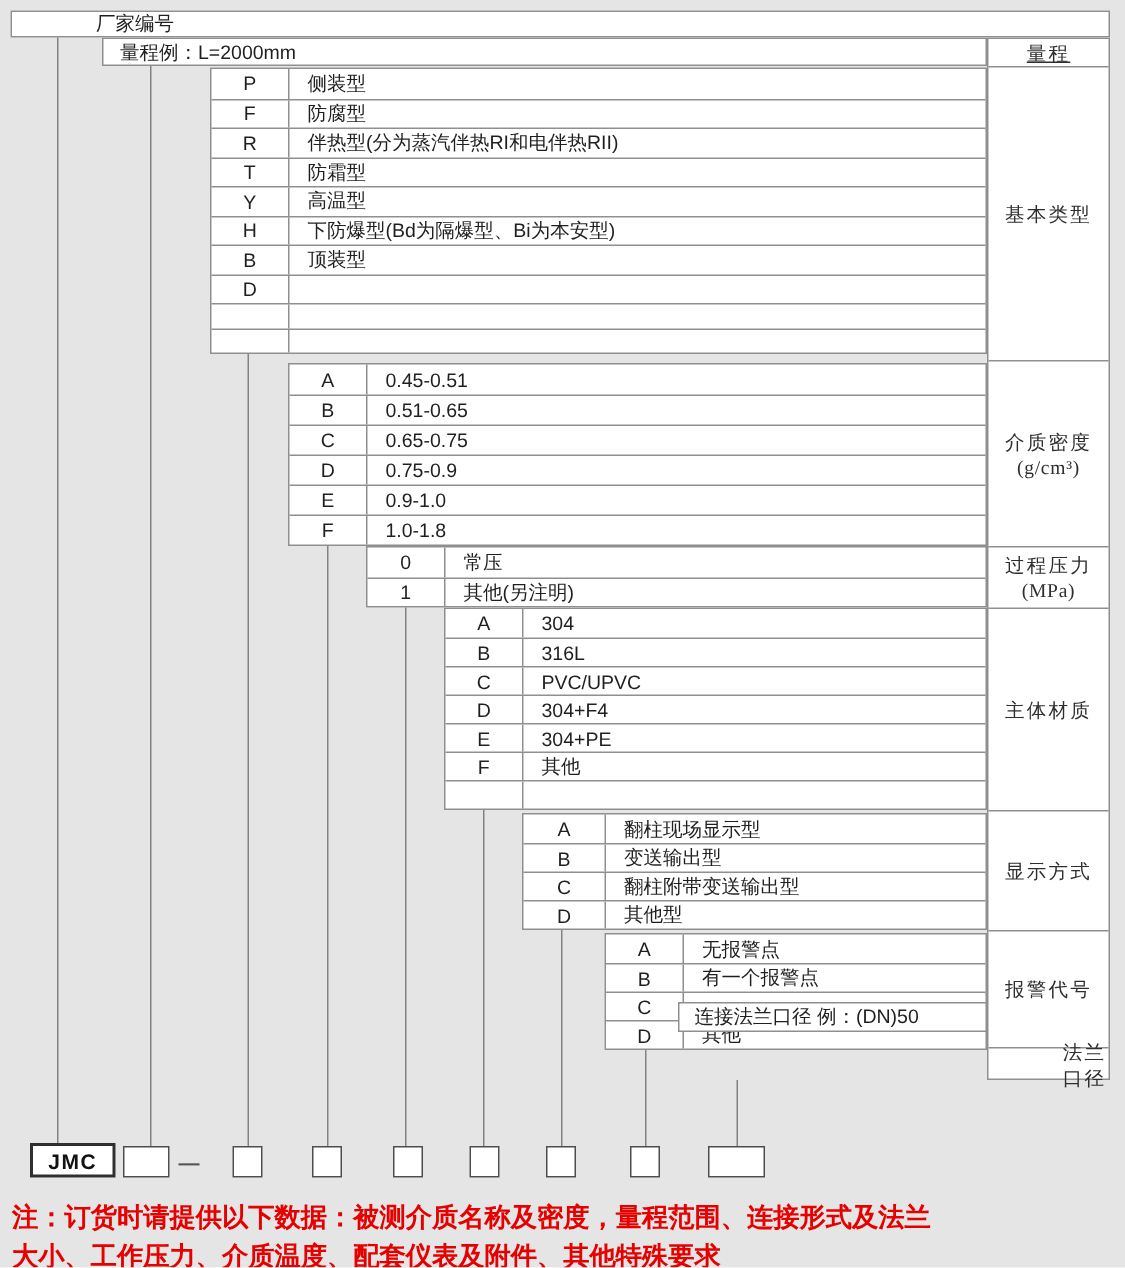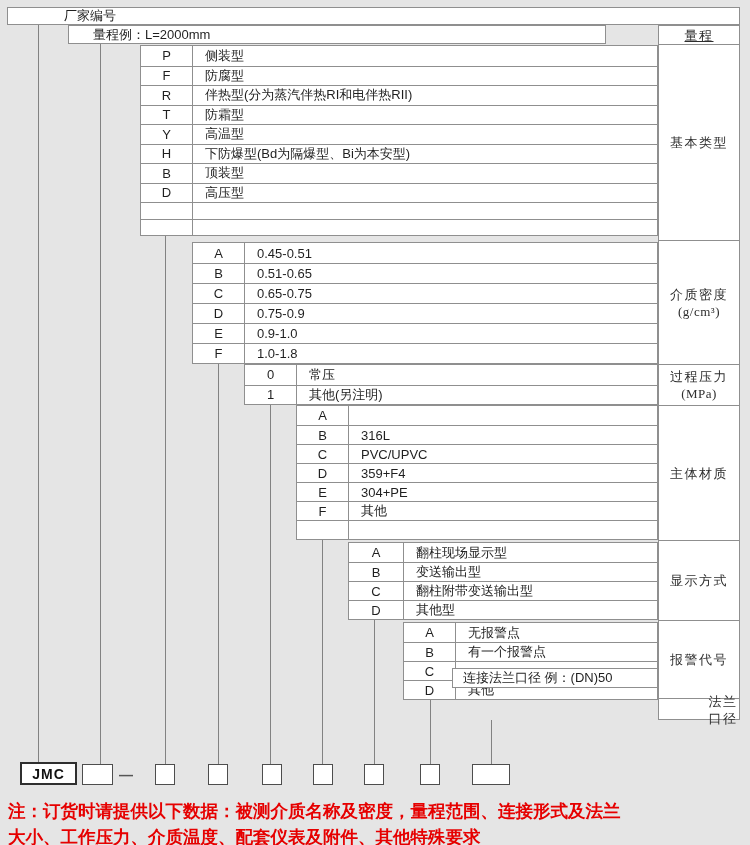--- a/index.html
+++ b/index.html
@@ -67,21 +67,21 @@
     white-space:nowrap;
   }
 </style>
 </head>
 <body>
 
 <div class="canvas">
 
   <div class="plain-row" style="left:7px;top:7px;width:733px;height:18px;padding-left:56px;">厂家编号</div>
 
-  <div class="plain-row" style="left:68px;top:25px;width:538px;height:19px;padding-left:24px;">量程例：L=2000mm</div>
+  <div class="plain-row" style="left:68px;top:25px;width:590px;height:19px;padding-left:11px;">量程例：L=2000mm</div>
 
   <div class="section" style="left:140px;top:45px;width:518px;--rh:19.5px;--cw:52px;">
     <div class="row">
       <div class="cell-code">P</div>
       <div class="cell-desc">侧装型</div>
     </div>
     <div class="row">
       <div class="cell-code">F</div>
       <div class="cell-desc">防腐型</div>
     </div>
@@ -100,21 +100,20 @@
     <div class="row">
       <div class="cell-code">H</div>
       <div class="cell-desc">下防爆型(Bd为隔爆型、Bi为本安型)</div>
     </div>
     <div class="row">
       <div class="cell-code">B</div>
       <div class="cell-desc">顶装型</div>
     </div>
     <div class="row">
       <div class="cell-code">D</div>
-      <div class="cell-desc">高压型</div>
     </div>
     <div class="row" style="height:17px;">
       <div class="cell-code"></div>
       <div class="cell-desc"></div>
     </div>
     <div class="row" style="height:16px;">
       <div class="cell-code"></div>
       <div class="cell-desc"></div>
     </div>
   </div>
@@ -153,32 +152,33 @@
     </div>
     <div class="row">
       <div class="cell-code">1</div>
       <div class="cell-desc">其他(另注明)</div>
     </div>
   </div>
 
   <div class="section" style="left:296px;top:405px;width:362px;--rh:19px;--cw:52px;">
     <div class="row">
       <div class="cell-code">A</div>
+      <div class="cell-desc">304</div>
     </div>
     <div class="row">
       <div class="cell-code">B</div>
       <div class="cell-desc">316L</div>
     </div>
     <div class="row">
       <div class="cell-code">C</div>
       <div class="cell-desc">PVC/UPVC</div>
     </div>
     <div class="row">
       <div class="cell-code">D</div>
-      <div class="cell-desc">359+F4</div>
+      <div class="cell-desc">304+F4</div>
     </div>
     <div class="row">
       <div class="cell-code">E</div>
       <div class="cell-desc">304+PE</div>
     </div>
     <div class="row">
       <div class="cell-code">F</div>
       <div class="cell-desc">其他</div>
     </div>
     <div class="row" style="height:19px;">

